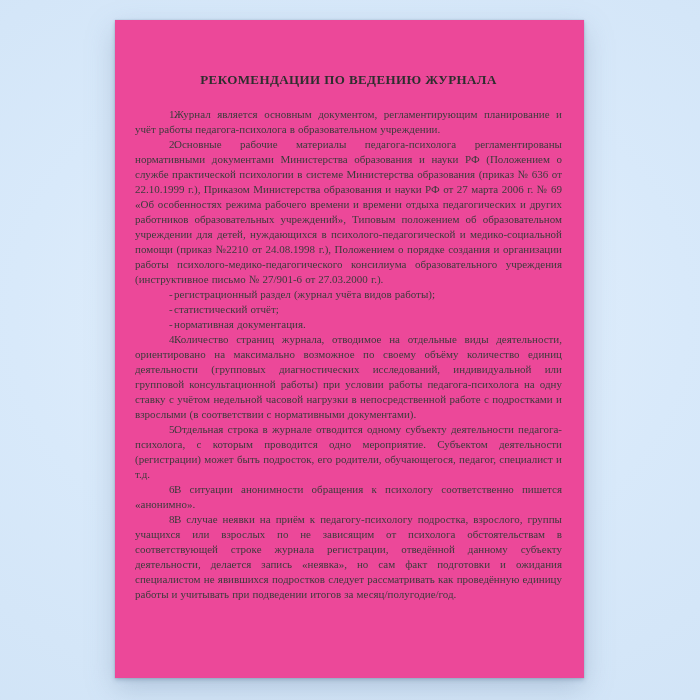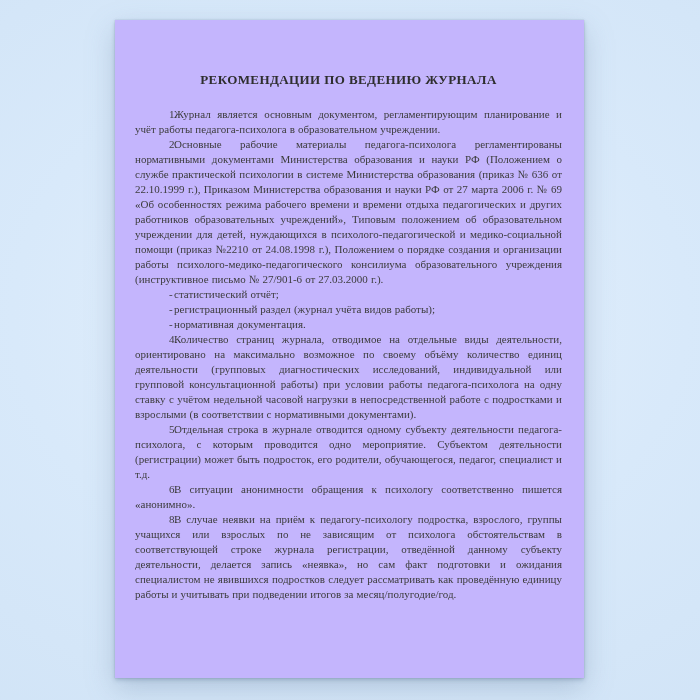--- a/index.html
+++ b/index.html
@@ -13,21 +13,21 @@
     overflow: hidden;
     background: radial-gradient(120% 95% at 50% 45%, #e4f0fc 0%, #d8e9fa 40%, #cce0f4 100%);
     font-family: "Liberation Serif", "DejaVu Serif", serif;
   }
   .paper {
     position: absolute;
     left: 115px;
     top: 20px;
     width: 469px;
     height: 658px;
-    background: #c4b5fd;
+    background: #ec4899;
     box-shadow:
       0 2px 4px rgba(110, 135, 165, 0.45),
       0 10px 26px rgba(110, 135, 165, 0.35),
       0 0 1px rgba(120, 140, 165, 0.6);
   }
   .content {
     position: absolute;
     top: 52px;
     left: 20px;
     right: 22px;
@@ -61,23 +61,23 @@
 <div class="paper">
   <div class="content">
 
     <h1 class="doc-title">РЕКОМЕНДАЦИИ ПО ВЕДЕНИЮ ЖУРНАЛА</h1>
 
     <p class="block"><span class="num">1.</span><span>Журнал является основным документом, регламентирующим планирование и учёт работы педагога-психолога в образовательном учреждении.</span></p>
 
     <p class="block"><span class="num">2.</span><span>Основные рабочие материалы педагога-психолога регламентированы нормативными документами Министерства образования и науки РФ (Положением о службе практической психологии в системе Министерства образования (приказ № 636 от 22.10.1999 г.), Приказом Министерства образования и науки РФ от 27 марта 2006 г. № 69 «Об особенностях режима рабочего времени и времени отдыха педагогических и других работников образовательных учреждений», Типовым положением об образовательном учреждении для детей, нуждающихся в психолого-педагогической и медико-социальной помощи (приказ №2210 от 24.08.1998 г.), Положением о порядке создания и организации работы психолого-медико-педагогического консилиума образовательного учреждения (инструктивное письмо № 27/901-6 от 27.03.2000 г.).</span></p>
 
 
+    <p class="block"><span class="marker">-</span><span>регистрационный раздел (журнал учёта видов работы);</span></p>
+
     <p class="block"><span class="marker">-</span><span>статистический отчёт;</span></p>
-
-    <p class="block"><span class="marker">-</span><span>регистрационный раздел (журнал учёта видов работы);</span></p>
 
     <p class="block"><span class="marker">-</span><span>нормативная документация.</span></p>
 
     <p class="block"><span class="num">4.</span><span>Количество страниц журнала, отводимое на отдельные виды деятельности, ориентировано на максимально возможное по своему объёму количество единиц деятельности (групповых диагностических исследований, индивидуальной или групповой консультационной работы) при условии работы педагога-психолога на одну ставку с учётом недельной часовой нагрузки в непосредственной работе с подростками и взрослыми (в соответствии с нормативными документами).</span></p>
 
     <p class="block"><span class="num">5.</span><span>Отдельная строка в журнале отводится одному субъекту деятельности педагога-психолога, с которым проводится одно мероприятие. Субъектом деятельности (регистрации) может быть подросток, его родители, обучающегося, педагог, специалист и т.д.</span></p>
 
     <p class="block"><span class="num">6.</span><span>В ситуации анонимности обращения к психологу соответственно пишется «анонимно».</span></p>
 
 

